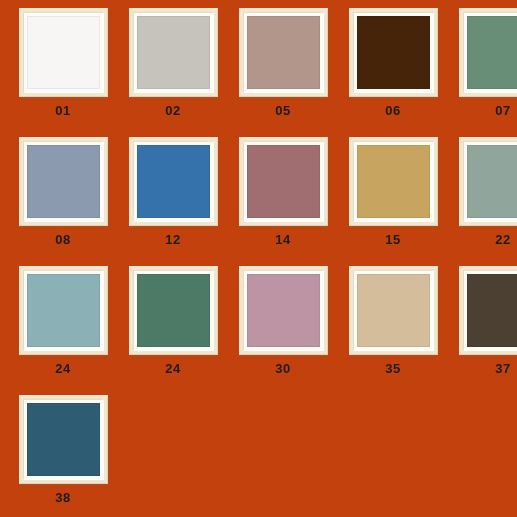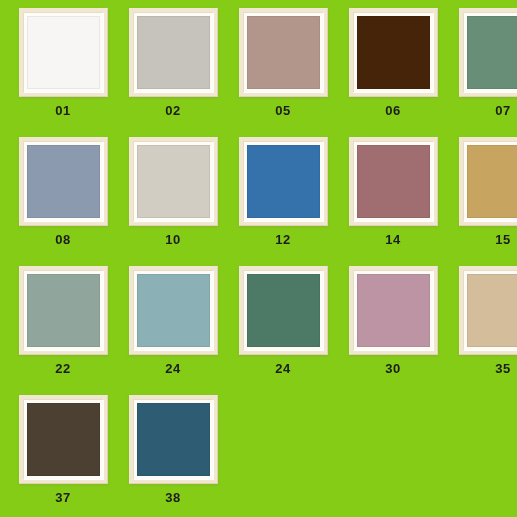--- a/index.html
+++ b/index.html
@@ -92,21 +92,21 @@
     font-weight: bold;
     color: #1d1d1d;
     letter-spacing: 0.4px;
     text-align: center;
     line-height: 1;
   }
 </style>
 </head>
 <body style="background: rgb(246, 231, 185);">
 
-<div id="swatch-chart" style="background: #84cc16;">
+<div id="swatch-chart" style="background: #c2410c;">
   <div class="swatch-grid">
       <div class="swatch-cell">
         <div class="swatch-frame" style="background: rgb(241, 231, 207);">
           <div class="swatch-mat" style="background: rgb(253, 252, 247);">
             <div class="swatch-color" style="background: rgb(247, 246, 244);"></div>
           </div>
         </div>
         <div class="swatch-label" style="color: rgb(29, 29, 29);">01</div>
       </div>
       <div class="swatch-cell">
@@ -141,28 +141,20 @@
         </div>
         <div class="swatch-label" style="color: rgb(29, 29, 29);">07</div>
       </div>
       <div class="swatch-cell">
         <div class="swatch-frame" style="background: rgb(241, 231, 207);">
           <div class="swatch-mat" style="background: rgb(253, 252, 247);">
             <div class="swatch-color" style="background: rgb(140, 154, 175);"></div>
           </div>
         </div>
         <div class="swatch-label" style="color: rgb(29, 29, 29);">08</div>
-      </div>
-      <div class="swatch-cell">
-        <div class="swatch-frame" style="background: rgb(241, 231, 207);">
-          <div class="swatch-mat" style="background: rgb(253, 252, 247);">
-            <div class="swatch-color" style="background: rgb(210, 205, 195);"></div>
-          </div>
-        </div>
-        <div class="swatch-label" style="color: rgb(29, 29, 29);">10</div>
       </div>
       <div class="swatch-cell">
         <div class="swatch-frame" style="background: rgb(241, 231, 207);">
           <div class="swatch-mat" style="background: rgb(253, 252, 247);">
             <div class="swatch-color" style="background: rgb(53, 114, 171);"></div>
           </div>
         </div>
         <div class="swatch-label" style="color: rgb(29, 29, 29);">12</div>
       </div>
       <div class="swatch-cell">

